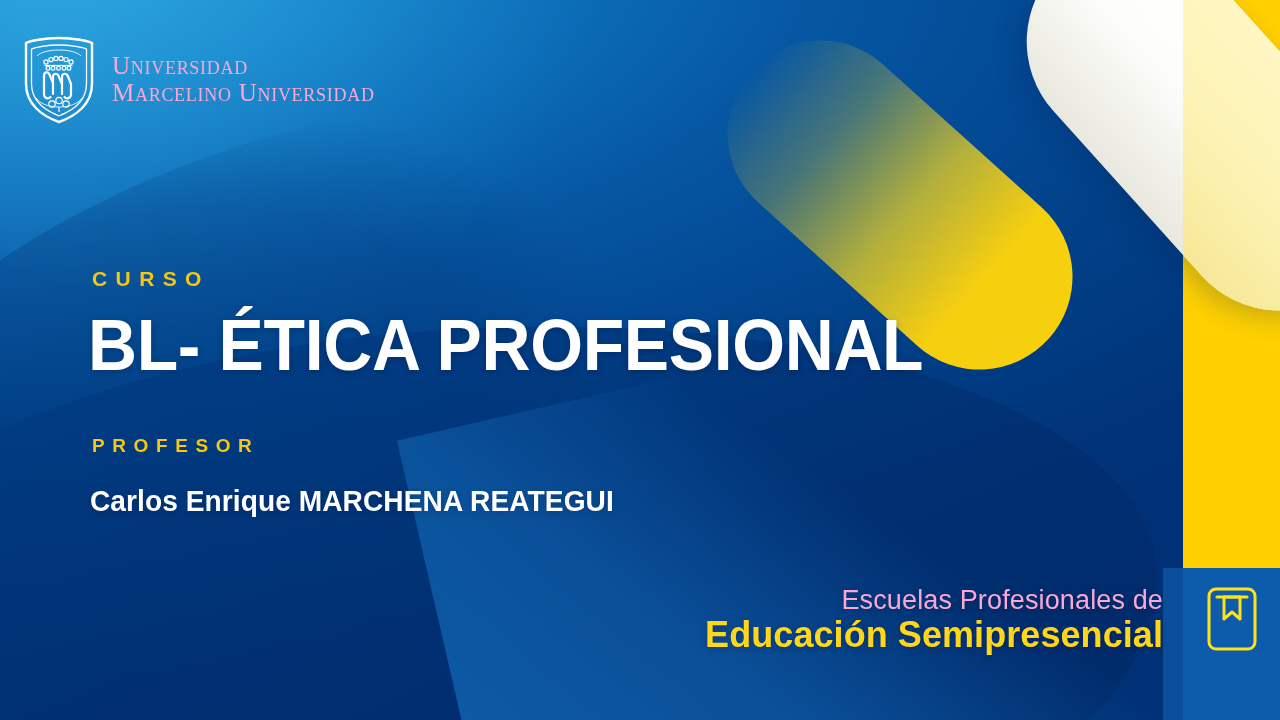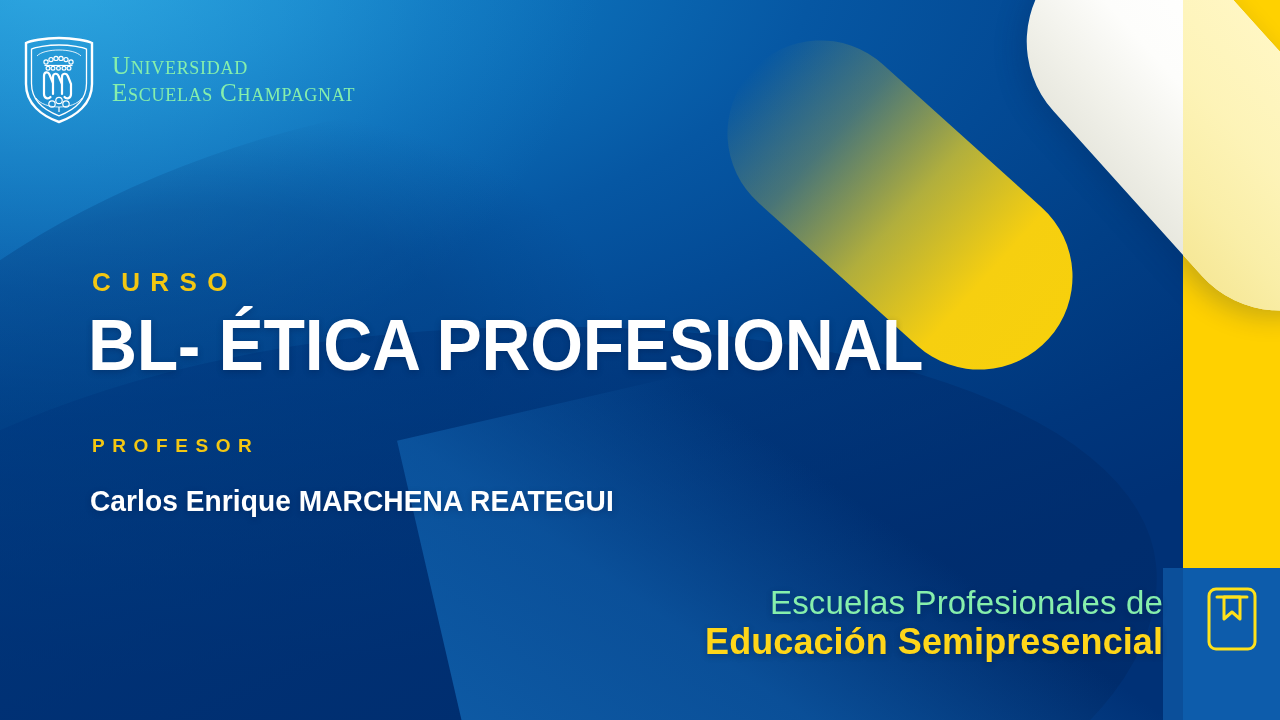--- a/index.html
+++ b/index.html
@@ -44,41 +44,41 @@
   .pill-white{left:990px;top:20px;width:430px;height:208px;
     transform:rotate(48deg);transform-origin:50% 50%;
     background:linear-gradient(180deg,#ffffff 0%,#fdfdfb 46%,#f1f1ea 78%,#e8e8df 100%);
     box-shadow:0 10px 26px rgba(0,30,80,.22);}
   .pill-clip{position:absolute;left:1183px;top:0;width:97px;height:568px;overflow:hidden;}
   .pill-clip .pill-white{left:-193px;top:20px;background:linear-gradient(180deg,#fff6c0 0%,#fdf3b4 40%,#faeea4 75%,#f7e894 100%);opacity:.95;box-shadow:none;}
 
   
   .logo{position:absolute;left:22px;top:36px;display:flex;align-items:center;gap:16px;}
   .crest{width:74px;height:88px;flex:none;}
-  .wordmark{color:#86efac;font-family:"Liberation Serif",serif;line-height:1.07;
+  .wordmark{color:#f9a8d4;font-family:"Liberation Serif",serif;line-height:1.07;
     font-variant:small-caps;letter-spacing:.045em;}
   .wm1{font-size:25px;}
   .wm2{font-size:25px;}
 
   
-  .eyebrow{position:absolute;color:#f3c712;font-weight:700;font-size:26px;letter-spacing:.40em;}
+  .eyebrow{position:absolute;color:#f3c712;font-weight:700;font-size:21px;letter-spacing:.40em;}
   .curso{left:92px;top:267px;}
   .profesor{left:92px;top:435px;font-size:19px;}
   .title{position:absolute;left:88px;top:308px;color:#fff;font-weight:700;
     font-size:73px;line-height:1;letter-spacing:-.005em;
     transform:scaleX(.93);transform-origin:0 50%;white-space:nowrap;
     text-shadow:0 2px 7px rgba(0,20,60,.30);}
   .prof-name{position:absolute;left:90px;top:487px;color:#fff;font-weight:700;
     font-size:29px;line-height:1;letter-spacing:.002em;white-space:nowrap;
     transform:scaleX(.97);transform-origin:0 50%;
     text-shadow:0 2px 6px rgba(0,20,60,.28);}
 
   
   .footer{position:absolute;right:117px;top:585px;text-align:right;}
-  .f1{color:#86efac;font-size:33px;line-height:1.12;letter-spacing:.005em;font-weight:400;
+  .f1{color:#f9a8d4;font-size:27px;line-height:1.12;letter-spacing:.005em;font-weight:400;
     text-shadow:0 2px 6px rgba(0,20,60,.30);}
   .f2{color:#ffd619;font-size:36px;line-height:1.12;font-weight:700;letter-spacing:.002em;
     text-shadow:0 2px 6px rgba(0,20,60,.30);}
   .book-icon{position:absolute;left:1206px;top:586px;width:52px;height:66px;}
 </style>
 </head>
 <body>
 
 <div id="slide">
 
@@ -133,21 +133,21 @@
         <path d="M37 71 L37 76"></path>
       </g>
 
       <g fill="none" stroke="#ffffff" stroke-width=".9" opacity=".95">
         <path d="M15 20 C22 12 52 12 59 20"></path>
         <path d="M14 62 C22 74 52 74 60 62"></path>
       </g>
     </svg>
     <div class="wordmark">
       <div class="wm1">Universidad</div>
-      <div class="wm2">Escuelas Champagnat</div>
+      <div class="wm2">Marcelino Universidad</div>
     </div>
   </div>
 
   <div class="eyebrow curso">CURSO</div>
   <div class="title">BL- ÉTICA PROFESIONAL</div>
 
   <div class="eyebrow profesor">PROFESOR</div>
   <div class="prof-name">Carlos Enrique MARCHENA REATEGUI</div>
 
   <div class="footer">

